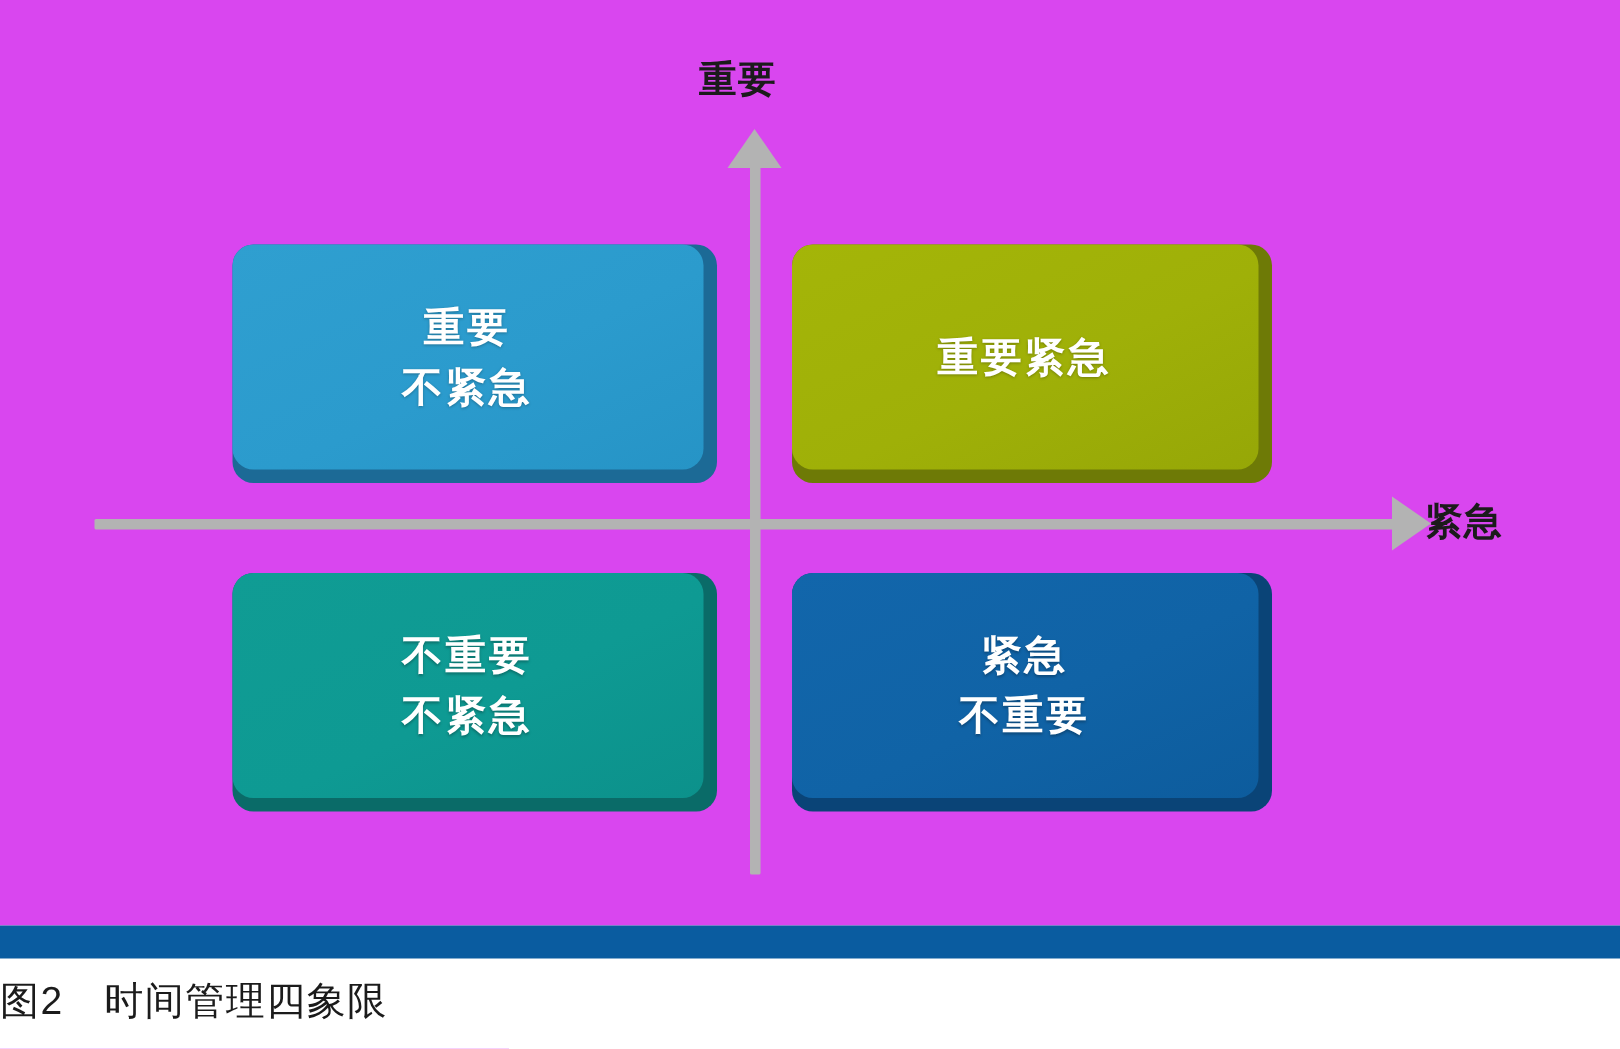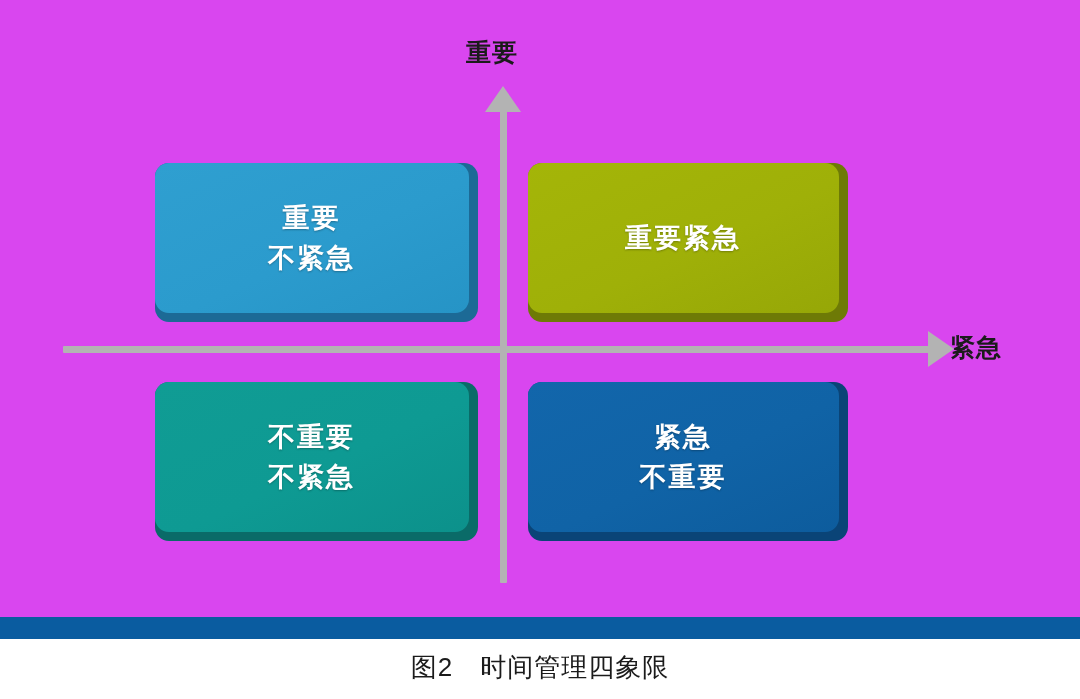--- a/index.html
+++ b/index.html
@@ -183,21 +183,21 @@
     height: 22px;
     background: #0a5ca0;
   }
 
   
   .caption {
     position: absolute;
     left: 0;
     top: 650px;
     width: 1080px;
-    text-align: center;
+    text-align: left;
     font-size: 26px;
     color: #1b1b1b;
     letter-spacing: 1px;
     white-space: pre;
   }
 </style>
 </head>
 <body>
 
 <div id="page">

